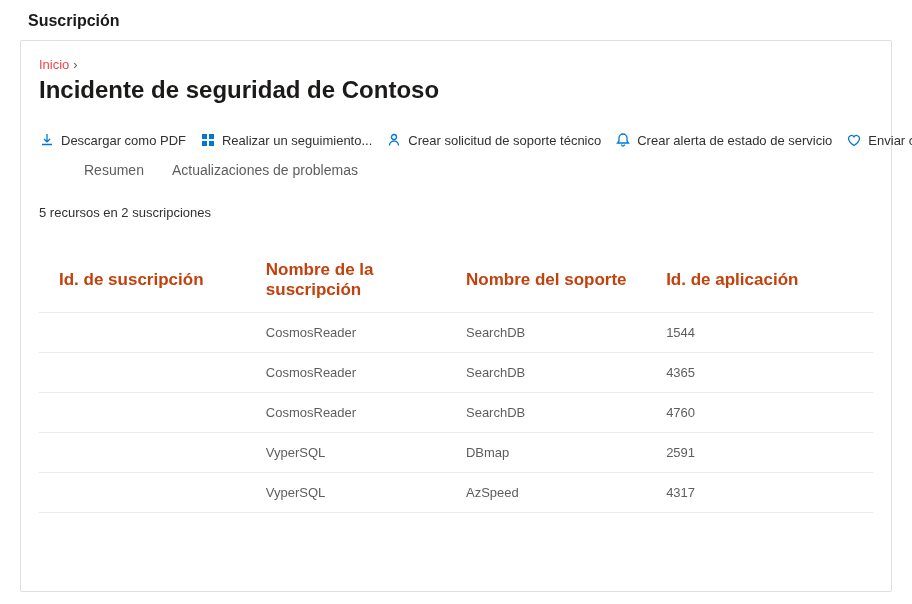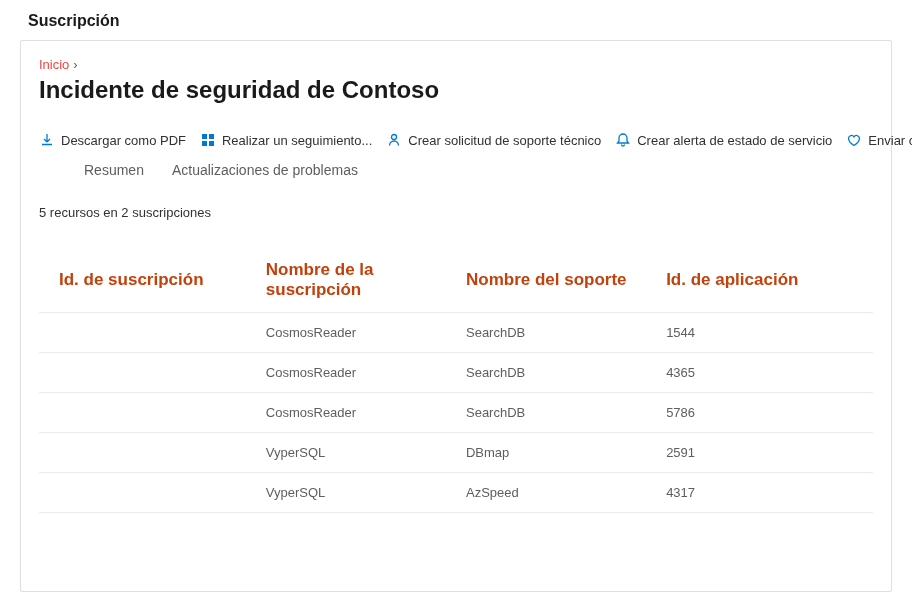--- a/index.html
+++ b/index.html
@@ -207,21 +207,21 @@
           <tr>
             <td></td>
             <td>CosmosReader</td>
             <td>SearchDB</td>
             <td>4365</td>
           </tr>
           <tr>
             <td></td>
             <td>CosmosReader</td>
             <td>SearchDB</td>
-            <td>5786</td>
+            <td>4760</td>
           </tr>
           <tr>
             <td></td>
             <td>VyperSQL</td>
             <td>DBmap</td>
             <td>2591</td>
           </tr>
           <tr>
             <td></td>
             <td>VyperSQL</td>

